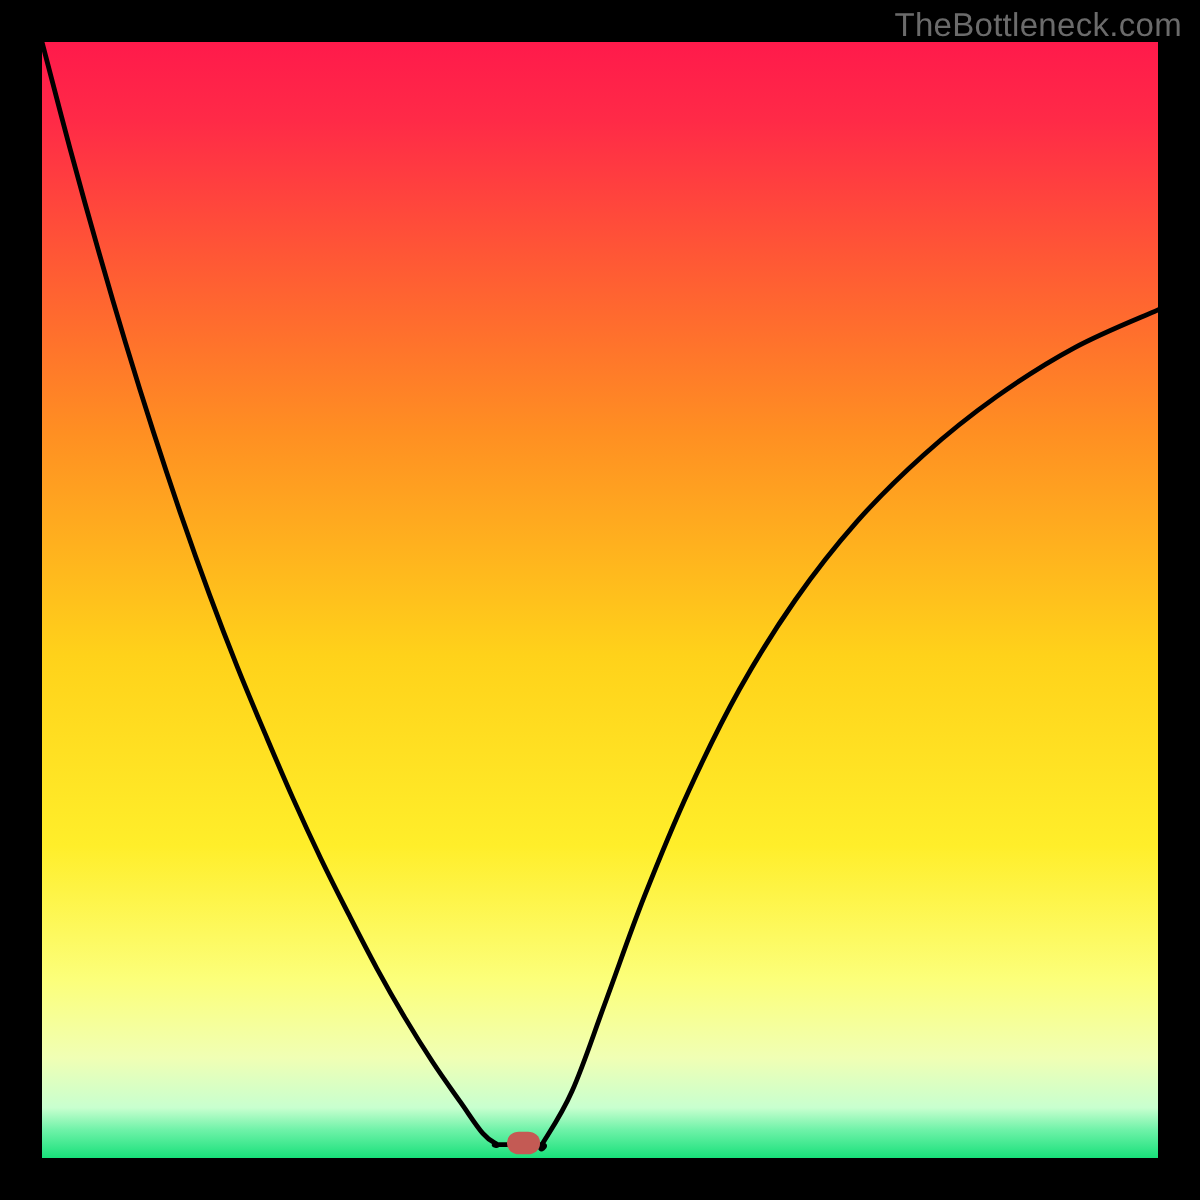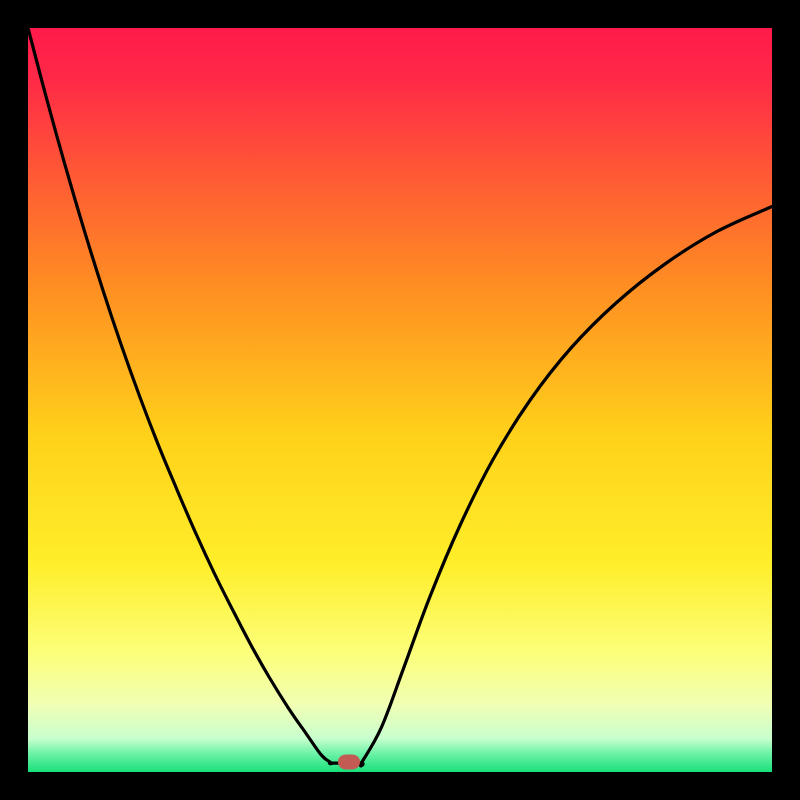--- a/index.html
+++ b/index.html
@@ -47,20 +47,21 @@
     inset: 0;
     width: 100%;
     height: 100%;
   }
 </style>
 </head>
 <body>
 
 <div class="frame">
 
+  <div class="watermark">TheBottleneck.com</div>
 
   <div class="plot">
 
     <svg class="curve" viewBox="0 0 744 744" preserveAspectRatio="none">
       <defs>
         <linearGradient id="bg-grad" x1="0" y1="0" x2="0" y2="1">
         <stop offset="0%" stop-color="#ff1a4b"></stop>
             <stop offset="7.000000000000001%" stop-color="#ff2a47"></stop>
             <stop offset="20%" stop-color="#ff5a34"></stop>
             <stop offset="35%" stop-color="#ff8f22"></stop>

